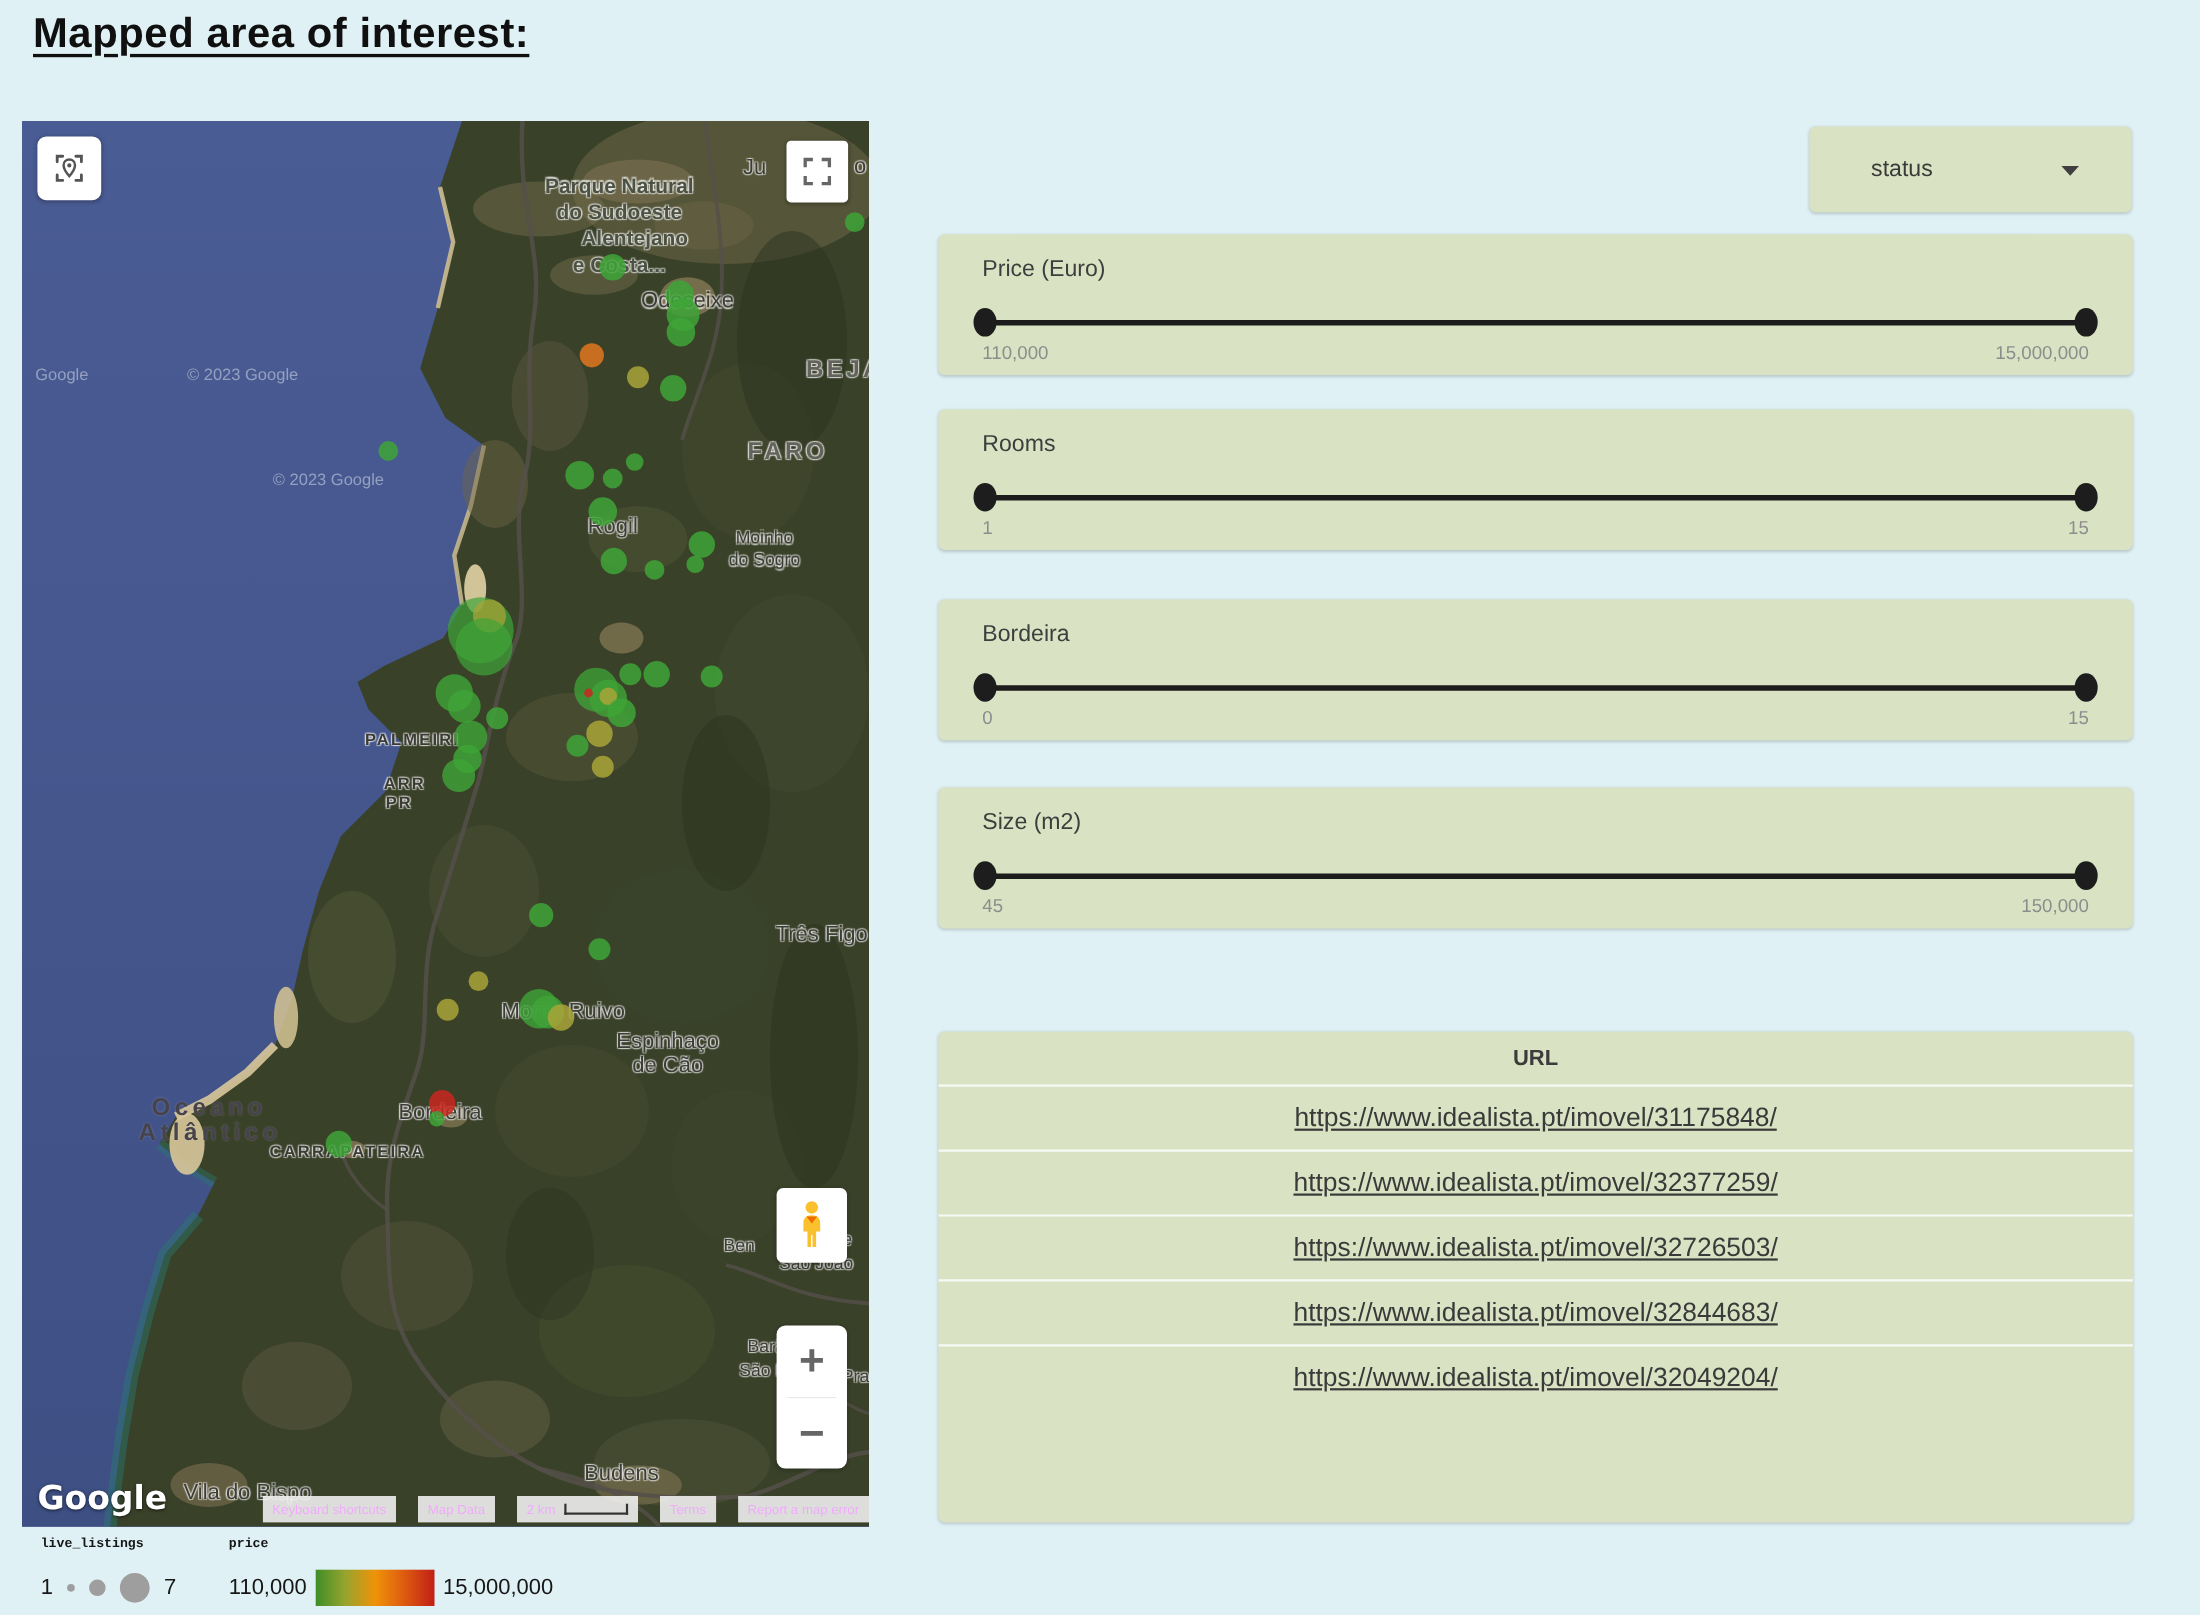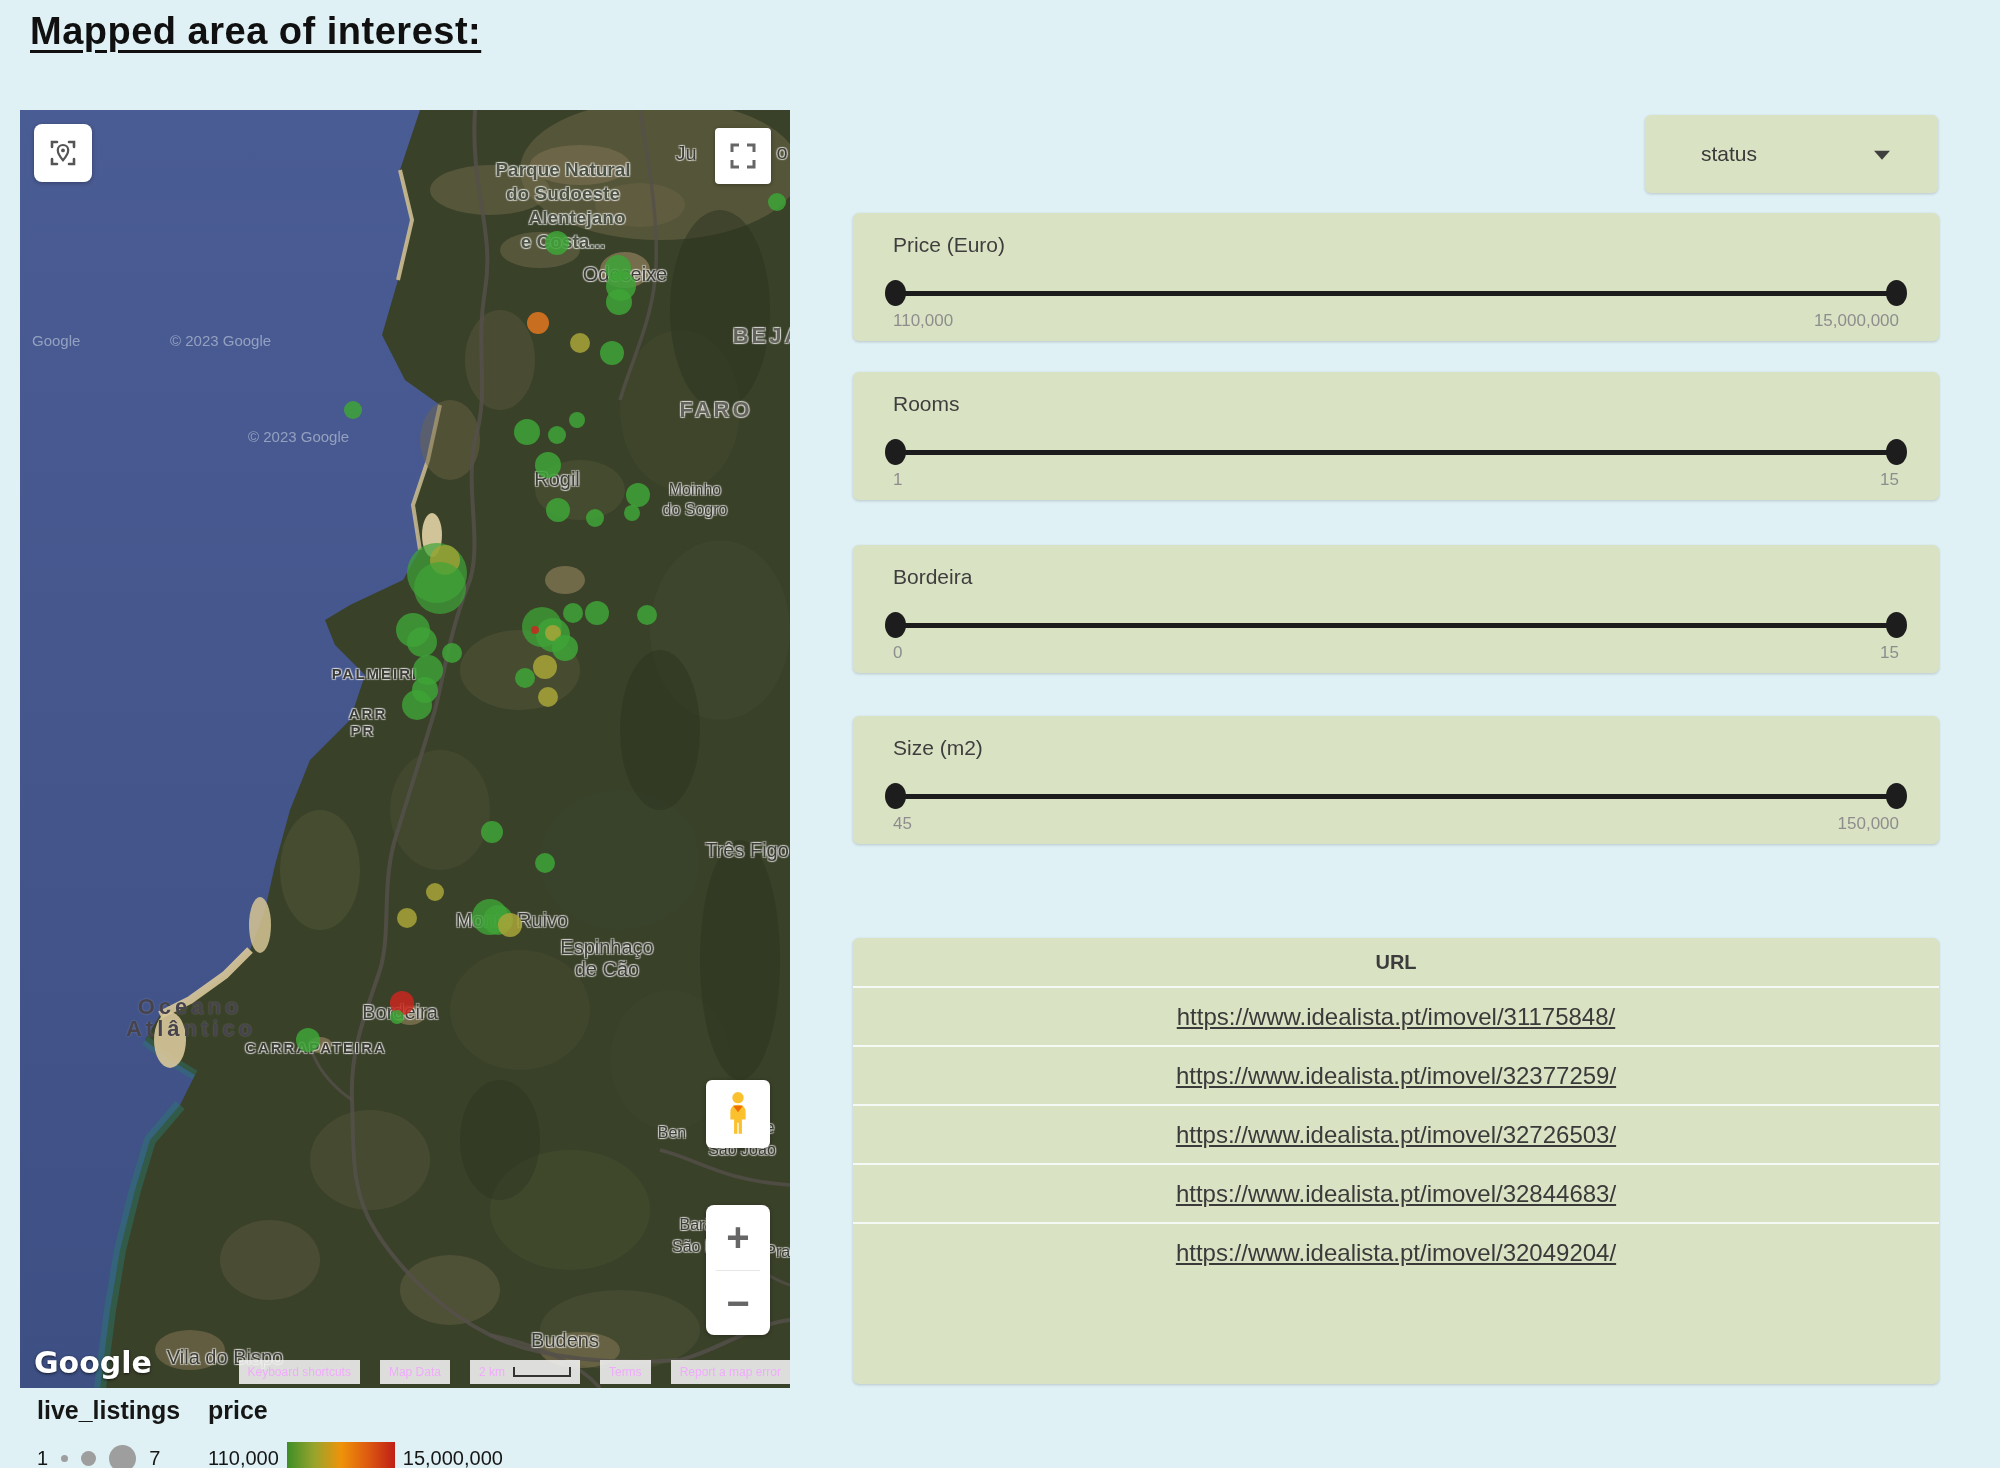--- a/index.html
+++ b/index.html
@@ -71,21 +71,21 @@
   .table-header{height:48px;display:flex;align-items:center;justify-content:center;
                 font-size:20px;font-weight:700;color:#3c3c3c;}
   .url-row{height:57px;display:flex;align-items:center;justify-content:center;
            border-top:2px solid rgba(248,252,253,.9);}
   .url-row a{font-size:24px;color:#3a3a3a;text-decoration:underline;}
 
   
   .legend-group{position:absolute;top:1396px;}
   .lg-size{left:37px;}
   .lg-color{left:208px;}
-  .legend-title{font-size:25px;font-weight:700;color:#161616;}
+  .legend-title{font-size:12px;font-weight:700;color:#161616;font-family:Liberation Mono, monospace;}
   .legend-row{display:flex;align-items:center;gap:13px;margin-top:16px;height:34px;}
   .ldot{background:#9e9e9e;border-radius:50%;display:inline-block;}
   .legend-val{font-size:20px;color:#161616;}
   .grad-bar{width:108px;height:33px;display:inline-block;}
 </style>
 </head>
 <body>
 
 <div class="stage">
 

